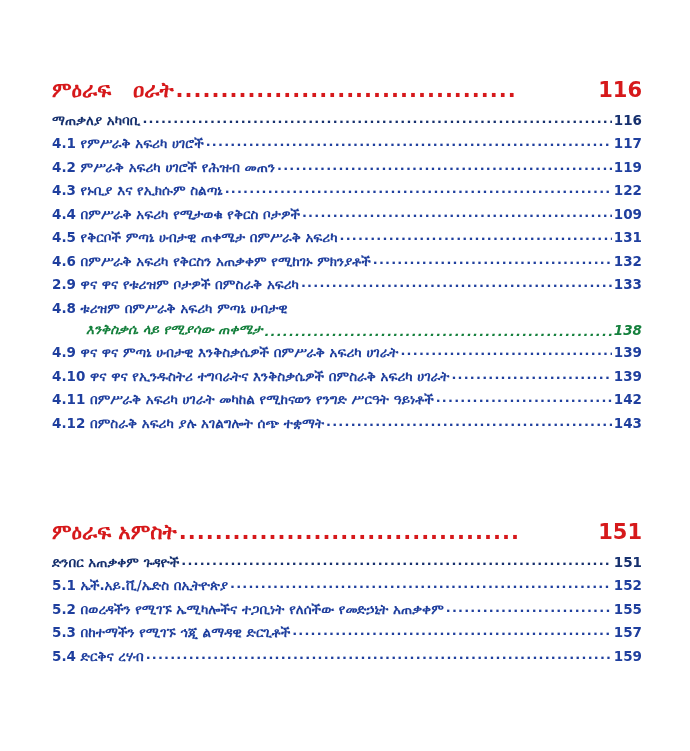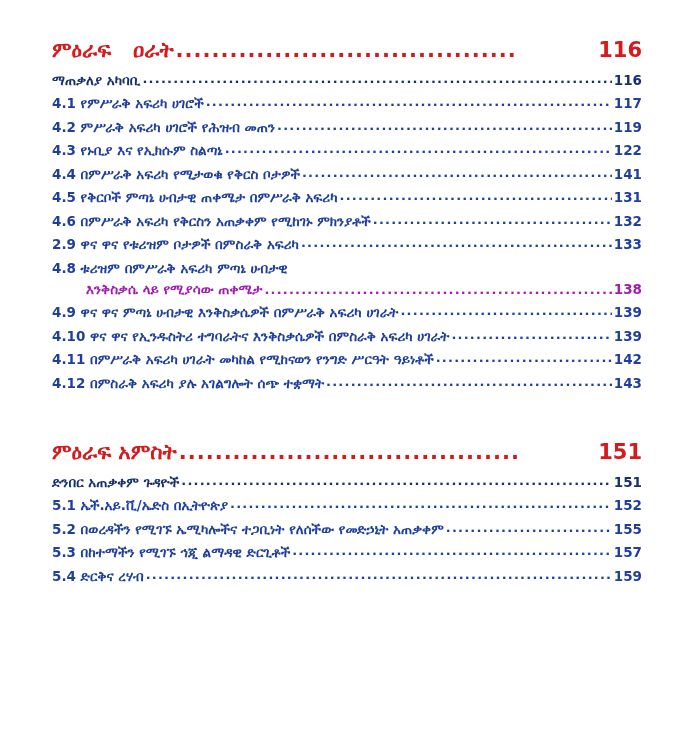--- a/index.html
+++ b/index.html
@@ -22,20 +22,21 @@
     box-sizing: border-box;
   }
   .toc {
     position: absolute;
     left: 52px;
     top: 38px;
     width: 590px;
   }
   .chapter-block {
     margin-bottom: 0;
+    margin-top: 40px;
   }
   
   .chapter-row {
     display: flex;
     align-items: baseline;
     color: #d6191b;
     font-weight: bold;
     font-size: 21px;
     letter-spacing: 0px;
     margin-bottom: 10px;
@@ -93,26 +94,27 @@
     line-height: 1;
   }
   .entry-page {
     flex: 0 0 auto;
     min-width: 28px;
     text-align: right;
   }
   
   .cont-row {
     display: flex;
-    align-items: center;
-    color: #a21caf;
+    align-items: flex-end;
+    color: #15803d;
     font-weight: bold;
     font-size: 13.5px;
     margin-bottom: 6.5px;
     padding-left: 34px;
+    font-style: italic;
   }
   .spacer-lg { height: 42px; }
 </style>
 </head>
 <body>
 
 <div class="page">
   <div class="toc">
 
     <div class="chapter-block">
@@ -142,21 +144,21 @@
 
       <div class="entry-row">
         <span class="entry-label">4.3 የኑቢያ እና የኢክሱም ስልጣኔ</span>
         <span class="entry-dots">....................................................................................................</span>
         <span class="entry-page">122</span>
       </div>
 
       <div class="entry-row">
         <span class="entry-label">4.4 በምሥራቅ አፍሪካ የሚታወቁ የቅርስ ቦታዎች</span>
         <span class="entry-dots">....................................................................................................</span>
-        <span class="entry-page">141</span>
+        <span class="entry-page">109</span>
       </div>
 
       <div class="entry-row">
         <span class="entry-label">4.5 የቅርቦች ምጣኔ ሀብታዊ ጠቀሜታ በምሥራቅ አፍሪካ</span>
         <span class="entry-dots">....................................................................................................</span>
         <span class="entry-page">131</span>
       </div>
 
       <div class="entry-row">
         <span class="entry-label">4.6 በምሥራቅ አፍሪካ የቅርስን አጠቃቀም የሚከገኑ ምክንያቶች</span>

